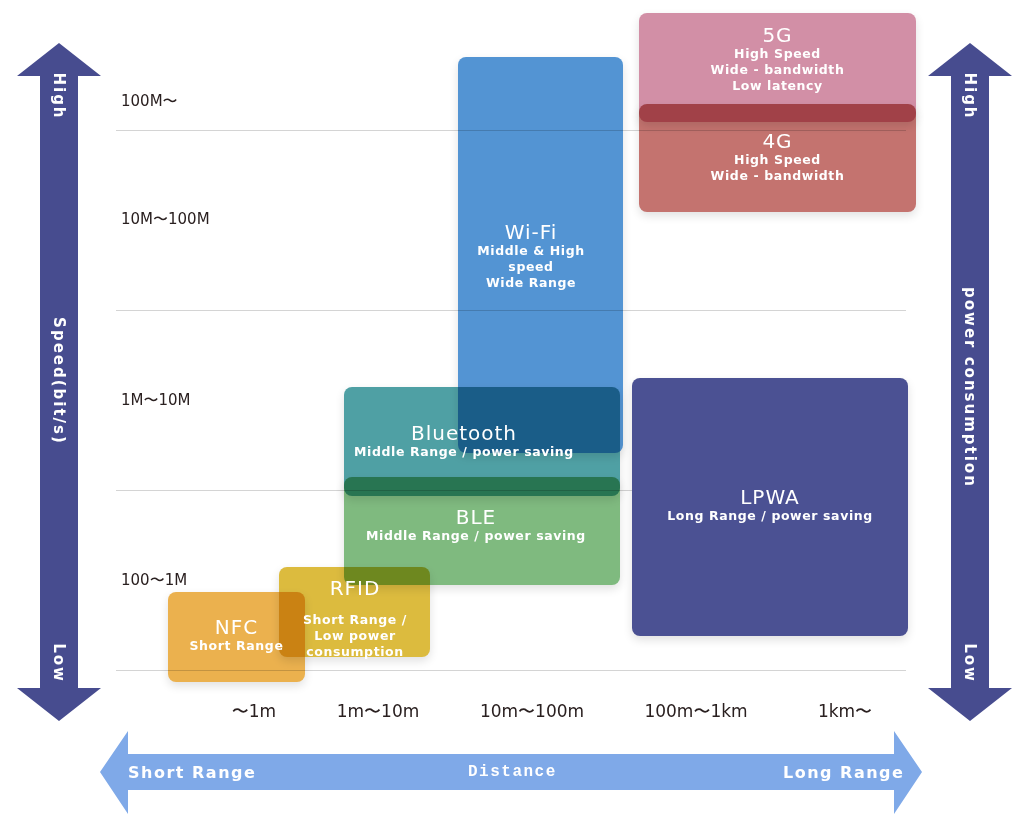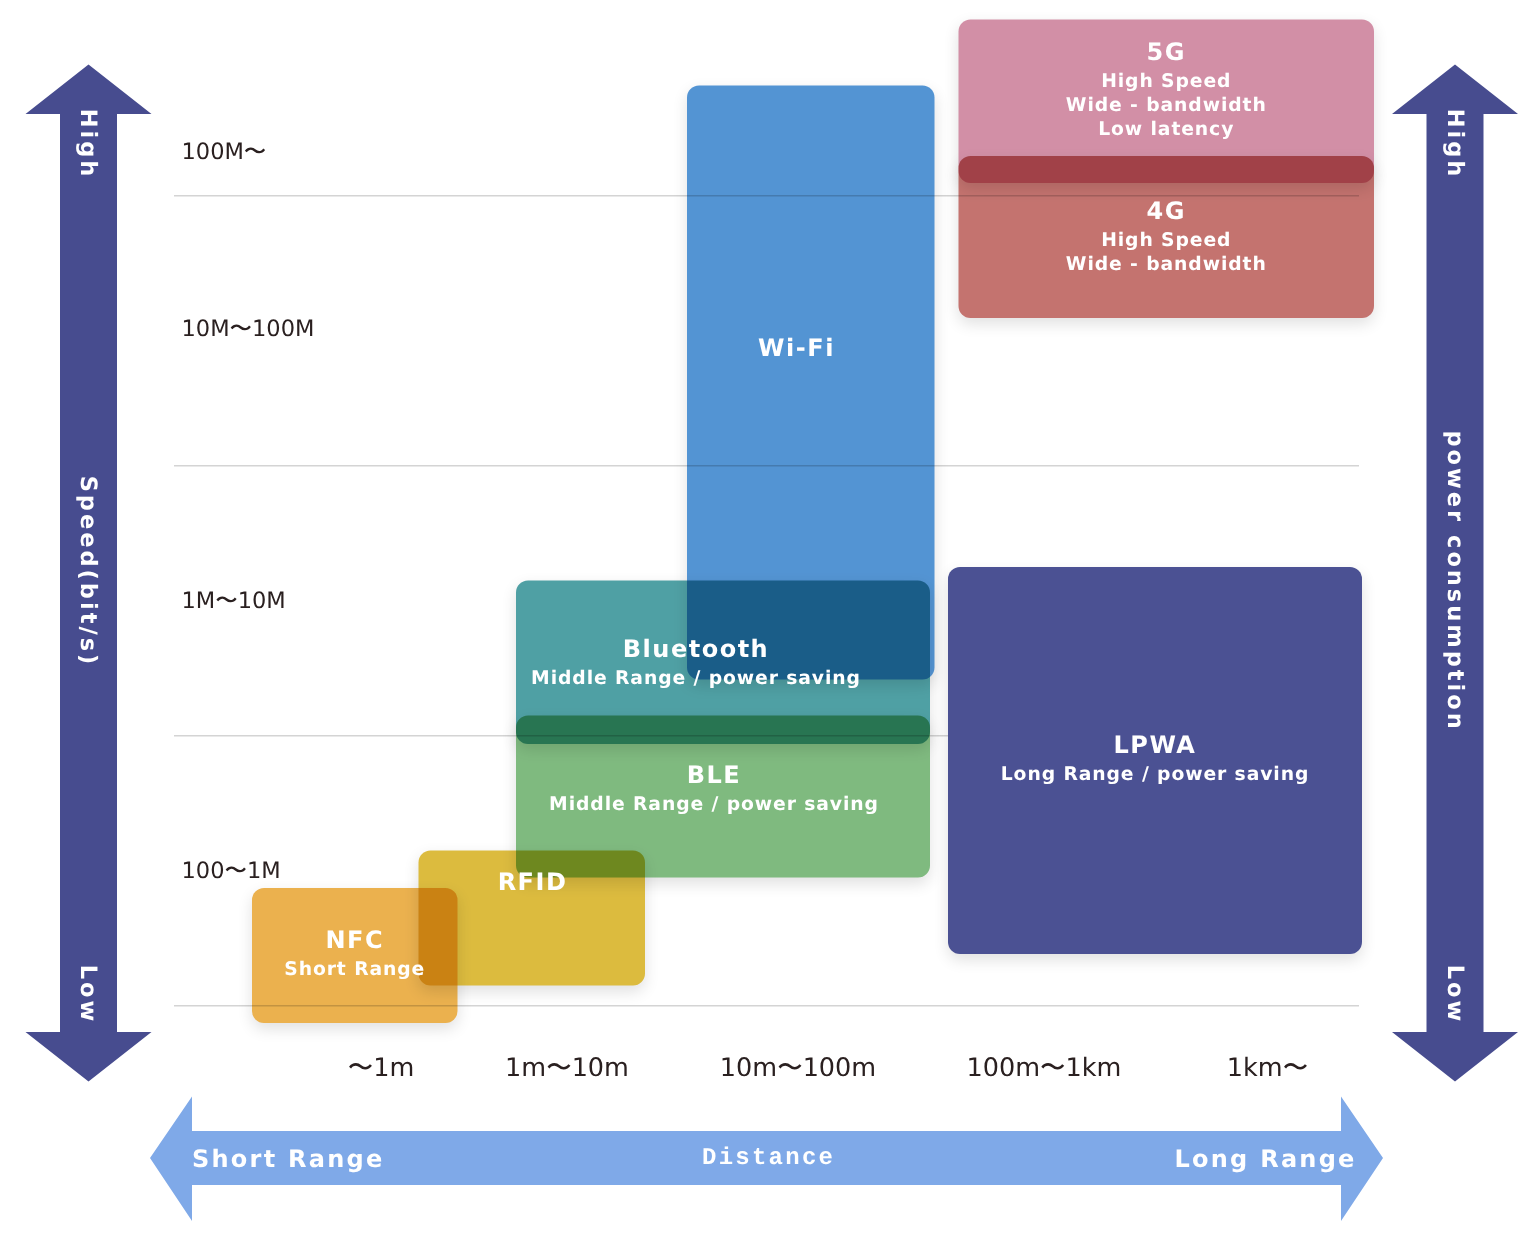--- a/index.html
+++ b/index.html
@@ -5,21 +5,21 @@
   html, body { margin:0; padding:0; background:#ffffff; }
   body { width:1024px; height:830px; position:relative; overflow:hidden;
          font-family:"DejaVu Sans", "Liberation Sans", sans-serif; }
   .gridline { position:absolute; left:116px; width:790px; height:0; border-top:1.5px solid #d4d4d4; }
   .row-label { position:absolute; left:121px; font-family:"DejaVu Sans", sans-serif; font-size:15px; color:#2a2020; white-space:nowrap; }
   .col-label { position:absolute; top:700px; font-size:17px; color:#2a2020; white-space:nowrap; transform:translateX(-50%); }
   .box { position:absolute; border-radius:8px; color:#fff; text-align:center;
          display:flex; flex-direction:column; justify-content:center; align-items:center;
          box-shadow:0 4px 10px rgba(0,0,0,0.12); mix-blend-mode:multiply; }
   .txt { position:absolute; color:#fff; text-align:center; display:flex; flex-direction:column; align-items:center; justify-content:center; }
-  .txt .t { font-weight:bold; font-size:16px; letter-spacing:1px; line-height:22px; }
+  .txt .t { font-weight:normal; font-size:20px; letter-spacing:1px; line-height:22px; }
   .txt .d { font-weight:bold; font-size:12.5px; letter-spacing:0.6px; line-height:16px; white-space:pre-line; }
   .vtext { position:absolute; color:#fff; font-weight:bold; font-size:15px; letter-spacing:2px; white-space:nowrap;
            transform-origin:center center; }
   .htext { position:absolute; color:#fff; font-weight:bold; font-size:16px; letter-spacing:1.5px; white-space:nowrap; top:763px; }
   svg { position:absolute; left:0; top:0; }
 </style>
 </head>
 <body>
 
 <svg width="1024" height="830">
@@ -59,35 +59,40 @@
 Wide - bandwidth
 Low latency</span>
 </div>
 <div class="txt" style="left:639px;top:130px;width:277px;">
   <span class="t">4G</span>
   <span class="d">High Speed
 Wide - bandwidth</span>
 </div>
 <div class="txt" style="left:458px;top:221px;width:146px;">
   <span class="t">Wi-Fi</span>
+  <span class="d">Middle &amp; High speed
+Wide Range</span>
 </div>
 <div class="txt" style="left:344px;top:422px;width:240px;">
   <span class="t">Bluetooth</span>
   <span class="d">Middle Range / power saving</span>
 </div>
 <div class="txt" style="left:344px;top:506px;width:264px;">
   <span class="t">BLE</span>
   <span class="d">Middle Range / power saving</span>
 </div>
 <div class="txt" style="left:632px;top:486px;width:276px;">
   <span class="t">LPWA</span>
   <span class="d">Long Range / power saving</span>
 </div>
 <div class="txt" style="left:291px;top:577px;width:128px;gap:13px;">
   <span class="t">RFID</span>
+  <span class="d">Short Range /
+Low power
+consumption</span>
 </div>
 <div class="txt" style="left:168px;top:616px;width:137px;">
   <span class="t">NFC</span>
   <span class="d">Short Range</span>
 </div>
 
 <div class="vtext" style="left:31px;top:87px;width:56px;text-align:center;transform:rotate(90deg);">High</div>
 <div class="vtext" style="left:-11px;top:372px;width:140px;text-align:center;transform:rotate(90deg);">Speed(bit/s)</div>
 <div class="vtext" style="left:37px;top:654px;width:44px;text-align:center;transform:rotate(90deg);">Low</div>
 

